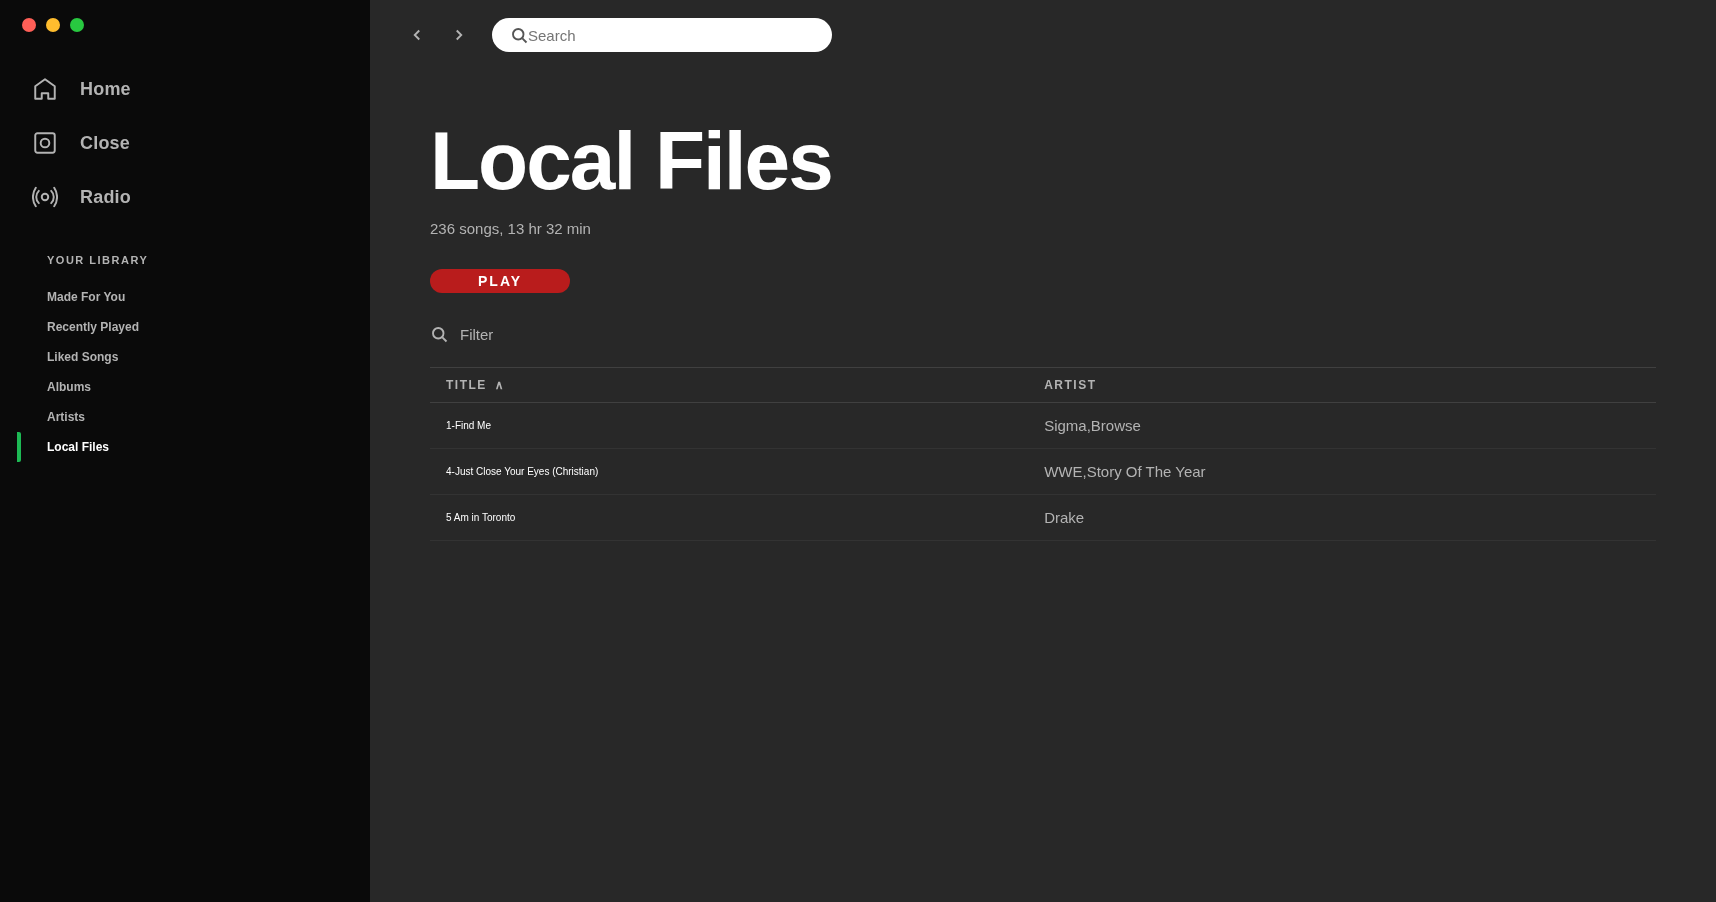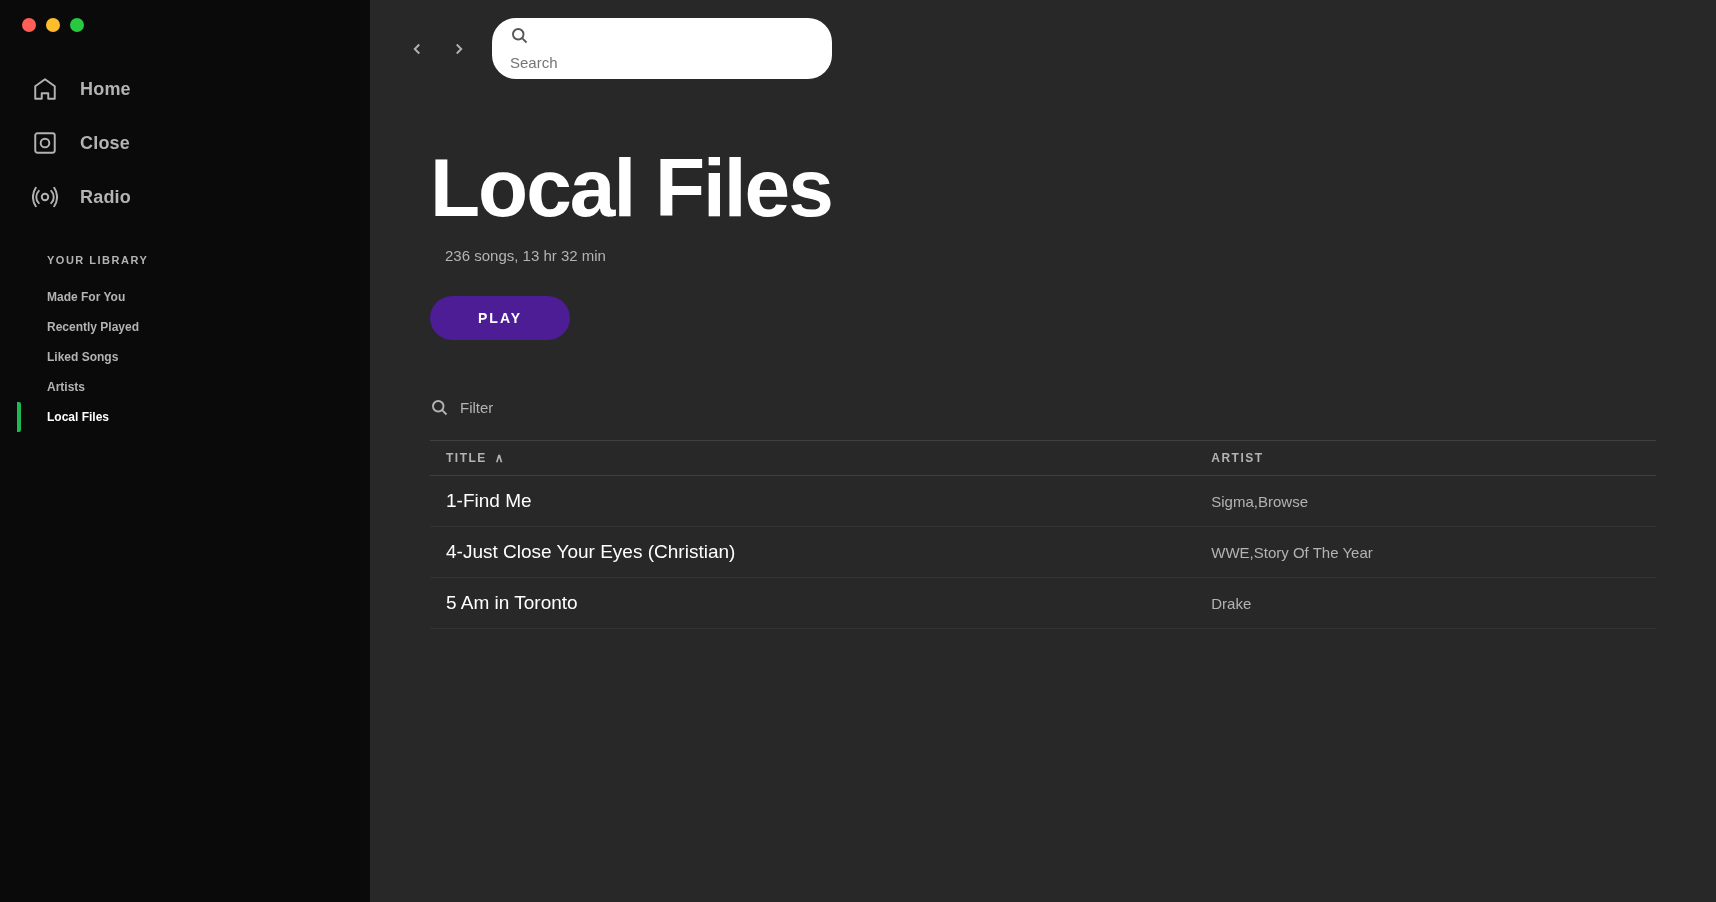--- a/index.html
+++ b/index.html
@@ -153,27 +153,25 @@
     .nav-arrow svg {
       width: 18px;
       height: 18px;
       fill: none;
       stroke: currentColor;
       stroke-width: 2.5;
     }
 
     .search-bar {
       display: flex;
-      align-items: flex-start;
+      align-items: flex-end;
       background: #fff;
       border-radius: 24px;
       padding: 8px 18px;
-      gap: 10px;
       width: 340px;
-      flex-direction: column;
     }
 
     .search-bar svg {
       width: 18px;
       height: 18px;
       fill: none;
       stroke: #555;
       stroke-width: 2.5;
       flex-shrink: 0;
     }
@@ -199,35 +197,34 @@
       color: #fff;
       letter-spacing: -2px;
       line-height: 1;
       margin-bottom: 18px;
     }
 
     .page-meta {
       font-size: 15px;
       color: #b3b3b3;
       margin-bottom: 32px;
-      margin-left: 15px;
     }
 
     .play-button {
-      background: #4c1d95;
+      background: #b91c1c;
       color: #fff;
       border: none;
       border-radius: 30px;
-      padding: 14px 48px;
+      padding: 4px 48px;
       font-size: 14px;
       font-weight: 800;
       letter-spacing: 2px;
       cursor: pointer;
       text-transform: uppercase;
-      margin-bottom: 58px;
+      margin-bottom: 32px;
       transition: background 0.15s, transform 0.1s;
     }
 
     .filter-bar {
       display: flex;
       align-items: center;
       gap: 12px;
       margin-bottom: 16px;
       padding-bottom: 8px;
     }
@@ -280,21 +277,21 @@
       color: #b3b3b3;
       font-size: 12px;
     }
 
     .track-row {
       border-bottom: 1px solid #333;
     }
 
     .track-row td {
       padding: 14px 16px;
-      font-size: 19px;
+      font-size: 10px;
       color: #fff;
     }
 
     .track-row .artist {
       color: #b3b3b3;
       font-size: 15px;
     }
 
     ::-webkit-scrollbar { width: 6px; }
     ::-webkit-scrollbar-track { background: transparent; }
@@ -352,20 +349,23 @@
     <div class="library-label">YOUR LIBRARY</div>
 
     <div class="library-item">
       <span>Made For You</span>
     </div>
     <div class="library-item">
       <span>Recently Played</span>
     </div>
     <div class="library-item">
       <span>Liked Songs</span>
+    </div>
+    <div class="library-item">
+      <span>Albums</span>
     </div>
     <div class="library-item">
       <span>Artists</span>
     </div>
     <div class="library-item active">
       <span>Local Files</span>
     </div>
   </div>
 
 </div>

